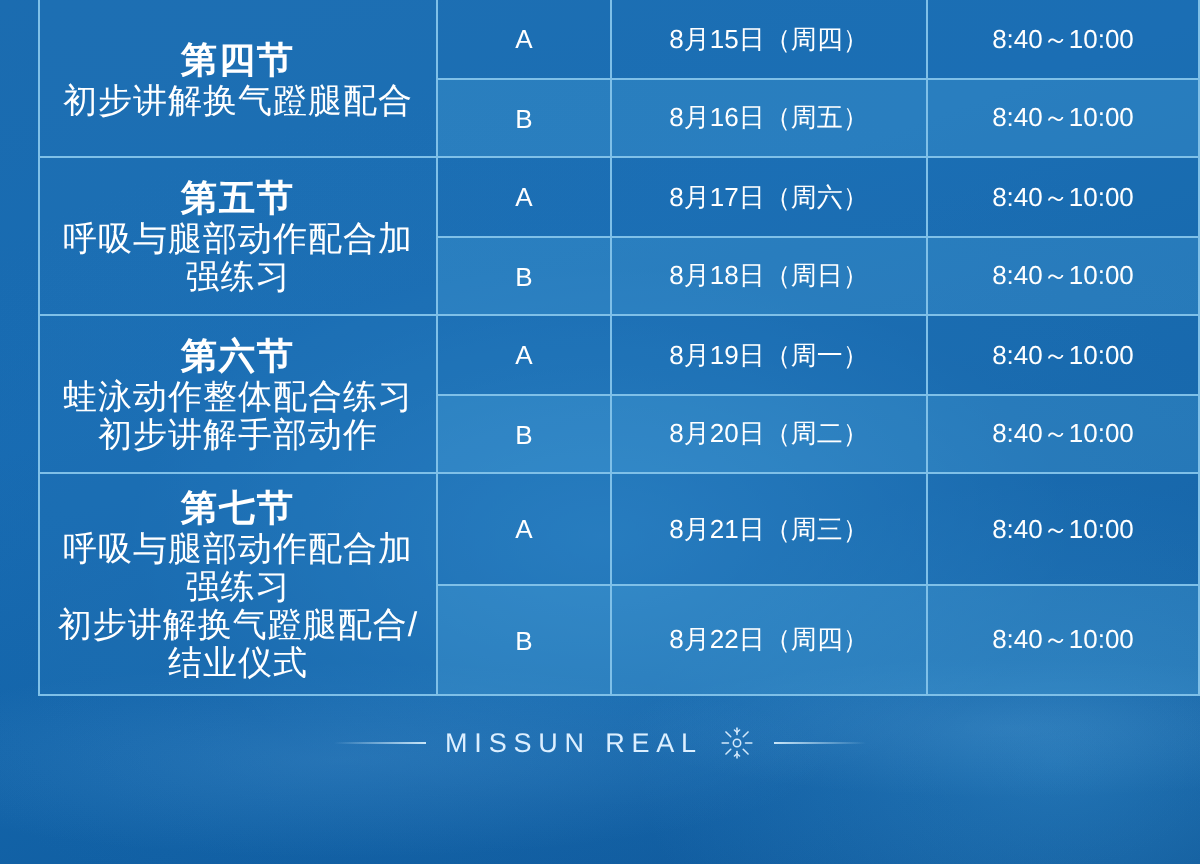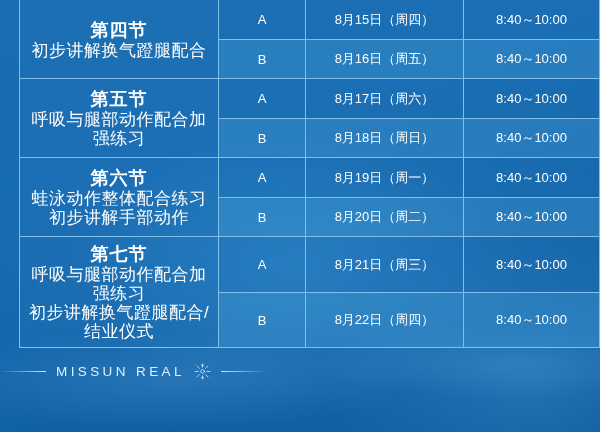--- a/index.html
+++ b/index.html
@@ -89,20 +89,21 @@
   .row-h1 td { height: 37px; }
   .row-h2 td { height: 36px; }
 
   .footer {
     position: absolute;
     left: 0;
     right: 0;
     top: 363px;
     display: flex;
     align-items: center;
+    justify-content: center;
     gap: 10px;
   }
   .foot-line {
     width: 46px;
     height: 1px;
     background: linear-gradient(to right, rgba(200,230,250,0), rgba(210,236,252,0.95));
   }
   .foot-line.right {
     background: linear-gradient(to left, rgba(200,230,250,0), rgba(210,236,252,0.95));
   }

